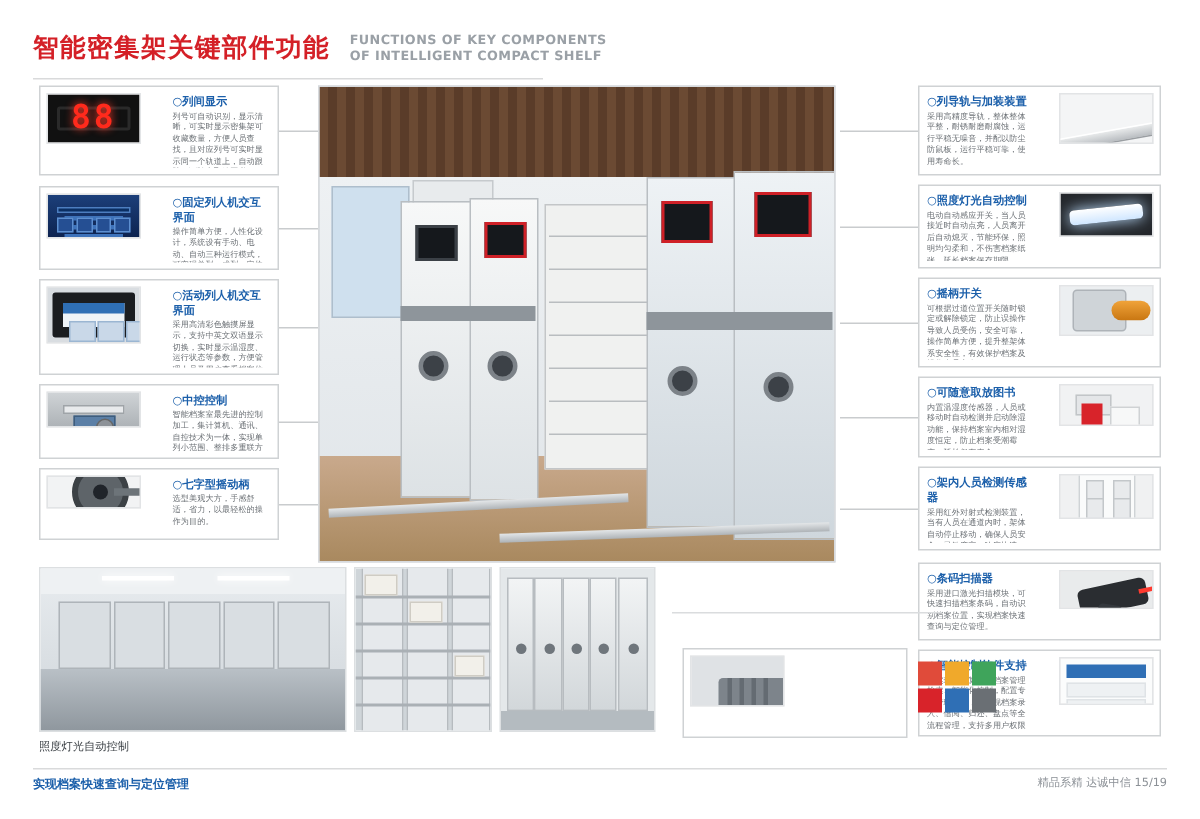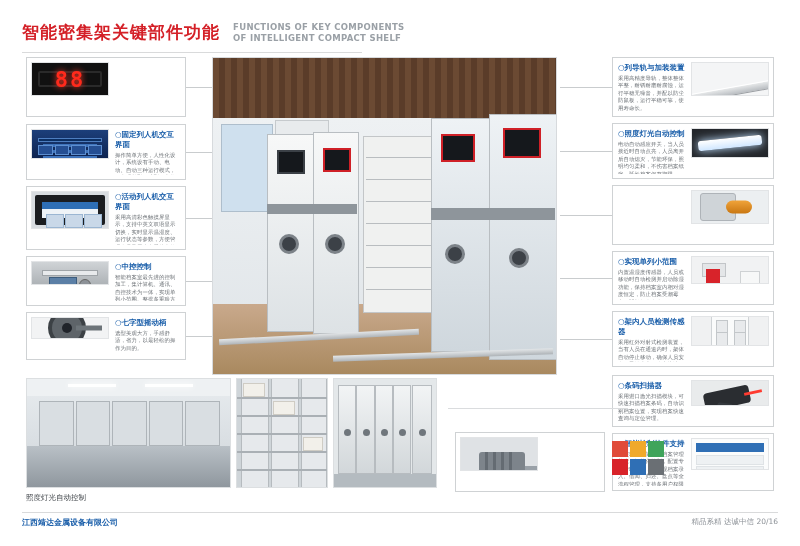--- a/index.html
+++ b/index.html
@@ -16,21 +16,21 @@
   .hdr{position:absolute;left:22px;top:22px;width:420px;height:40px;}
   .hdr-cn{font-size:17px;font-weight:bold;color:#d42027;letter-spacing:1px;
           display:inline-block;vertical-align:top;line-height:20px;}
   .hdr-en{display:inline-block;vertical-align:top;margin-left:8px;
           color:#9aa0a6;font-size:8.5px;line-height:11px;font-weight:bold;
           letter-spacing:.3px;max-width:180px;}
   .hdr-rule{position:absolute;left:0;top:30px;width:340px;height:1px;background:#d9dadb;}
 
   
   .card{position:absolute;border:1px solid #cfd2d4;background:#fff;box-sizing:border-box;}
-  .card .photo{position:absolute;left:4px;top:4px;bottom:20px;width:78px;border:1px solid #e2e4e6;
+  .card .photo{position:absolute;left:4px;top:4px;bottom:20px;width:63px;border:1px solid #e2e4e6;
                box-sizing:border-box;overflow:hidden;background:#eee;}
   .card .txt{position:absolute;left:88px;right:5px;top:5px;bottom:4px;overflow:hidden;}
   .card .ttl{font-size:7.5px;color:#1b5faa;font-weight:bold;line-height:10px;margin-bottom:2px;}
   .card .bdy{font-size:5.4px;color:#6b7075;line-height:7.4px;letter-spacing:.1px;}
 
   .card.right .photo{left:auto;right:4px;}
   .card.right .txt{left:5px;right:88px;}
 
   
   .line{position:absolute;background:#c9ccce;}
@@ -236,20 +236,24 @@
     <div class="mp-rail" style="left:120px;bottom:16px;width:220px;transform:rotate(-2deg);"></div>
   </div>
 
   <div class="card" style="left:26px;top:57px;width:160px;height:60px;">
     <div class="photo">
       <div class="ph led">
           <div class="frame"></div>
           <div class="seg">88</div>
         </div>
     </div>
+    <div class="txt">
+      <div class="ttl">○列间显示</div>
+      <div class="bdy">列号可自动识别，显示清晰，可实时显示密集架可收藏数量，方便人员查找，且对应列号可实时显示同一个轨道上，自动跟踪，可随意取放图书。</div>
+    </div>
   </div>
 
   <div class="card" style="left:26px;top:124px;width:160px;height:56px;">
     <div class="photo">
       <div class="ph panel-blue">
         <div class="screen">
           <div class="scr-row" style="top:5px"></div>
           <div class="scr-row" style="top:11px"></div>
           <div class="scr-row" style="top:17px"></div>
           <div class="scr-row" style="top:23px"></div>
@@ -349,32 +353,36 @@
     </div>
   </div>
 
   <div class="card right" style="left:612px;top:185px;width:162px;height:60px;">
     <div class="photo">
       <div class="ph handle">
           <div class="base"></div>
           <div class="lever"></div>
         </div>
     </div>
+    <div class="txt">
+      <div class="ttl">○摇柄开关</div>
+      <div class="bdy">可根据过道位置开关随时锁定或解除锁定，防止误操作导致人员受伤，安全可靠，操作简单方便，提升整架体系安全性，有效保护档案及操作人员安全。</div>
+    </div>
   </div>
 
   <div class="card right" style="left:612px;top:251px;width:162px;height:54px;">
     <div class="photo">
       <div class="ph wall">
           <div class="box"></div>
           <div class="red"></div>
           <div class="plate"></div>
         </div>
     </div>
     <div class="txt">
-      <div class="ttl">○实现单列小范围</div>
+      <div class="ttl">○可随意取放图书</div>
       <div class="bdy">内置温湿度传感器，人员或移动时自动检测并启动除湿功能，保持档案室内相对湿度恒定，防止档案受潮霉变，延长保存寿命。</div>
     </div>
   </div>
 
   <div class="card right" style="left:612px;top:375px;width:162px;height:52px;">
     <div class="photo">
       <div class="ph scan">
           <div class="gun"></div>
           <div class="grip"></div>
           <div class="beam"></div>
@@ -493,16 +501,16 @@
     <i style="background:#f0a92b;"></i>
     <i style="background:#3fa45b;"></i>
   </div>
   <div class="tiles" style="left:612px;top:459px;">
     <i style="background:#d8232a;"></i>
     <i style="background:#2f6fb5;"></i>
     <i style="background:#6a6f74;"></i>
   </div>
 
   <div class="footer-line"></div>
-  <div class="footer-left">江西靖达金属设备有限公司</div>
-  <div class="footer-right">精品系精 达诚中信  20/16</div>
+  <div class="footer-left">实现档案快速查询与定位管理</div>
+  <div class="footer-right">精品系精 达诚中信  15/19</div>
 
 </div>
 
 </body></html>

